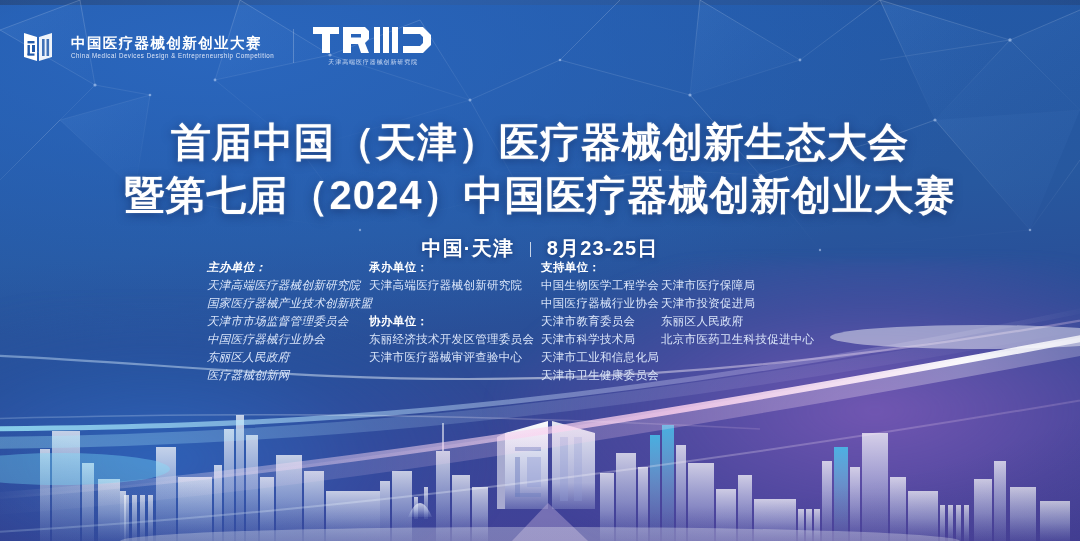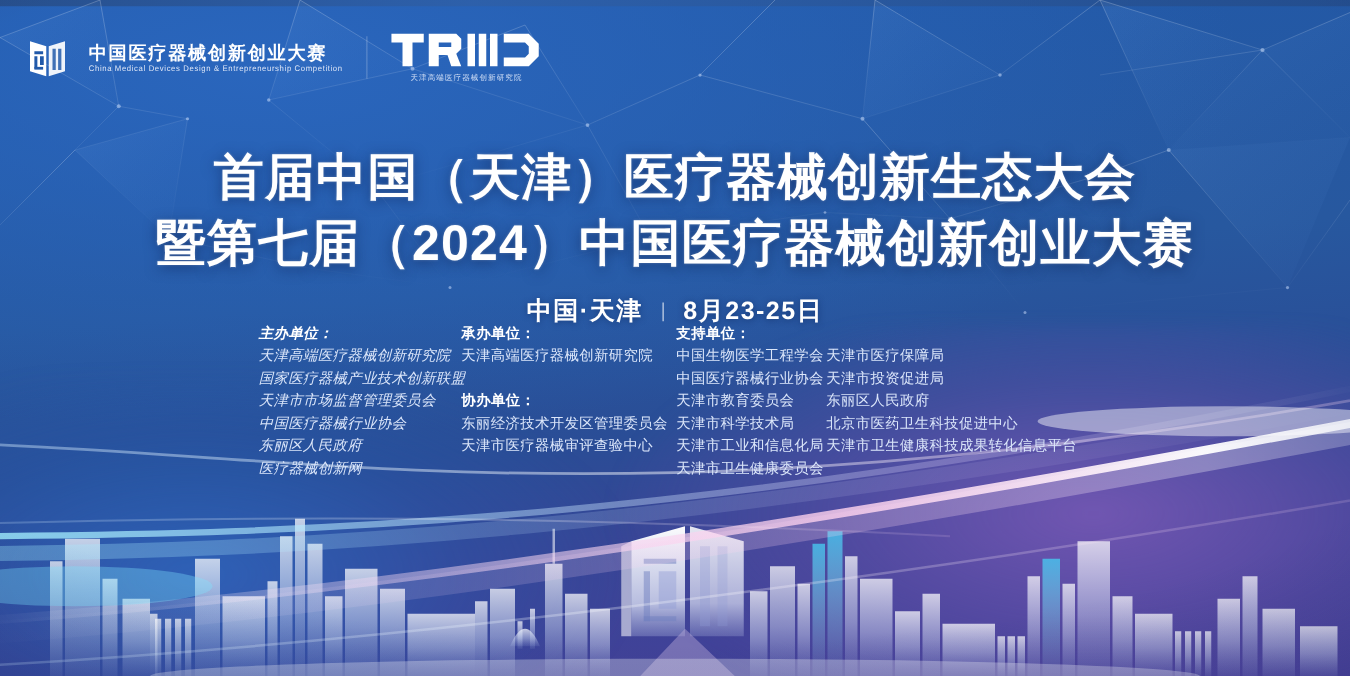--- a/index.html
+++ b/index.html
@@ -372,20 +372,19 @@
       </div>
     </div>
 
     <div class="col col-4">
       <div class="grp">
         <div class="spacer-line"></div>
         <div class="org-item">天津市医疗保障局</div>
         <div class="org-item">天津市投资促进局</div>
         <div class="org-item">东丽区人民政府</div>
         <div class="org-item">北京市医药卫生科技促进中心</div>
-        <div class="org-item">天津市卫生健康科技成果转化信息平台</div>
       </div>
     </div>
 
   </div>
 
   <div class="vignette"></div>
 </div>
 
 </body></html>

